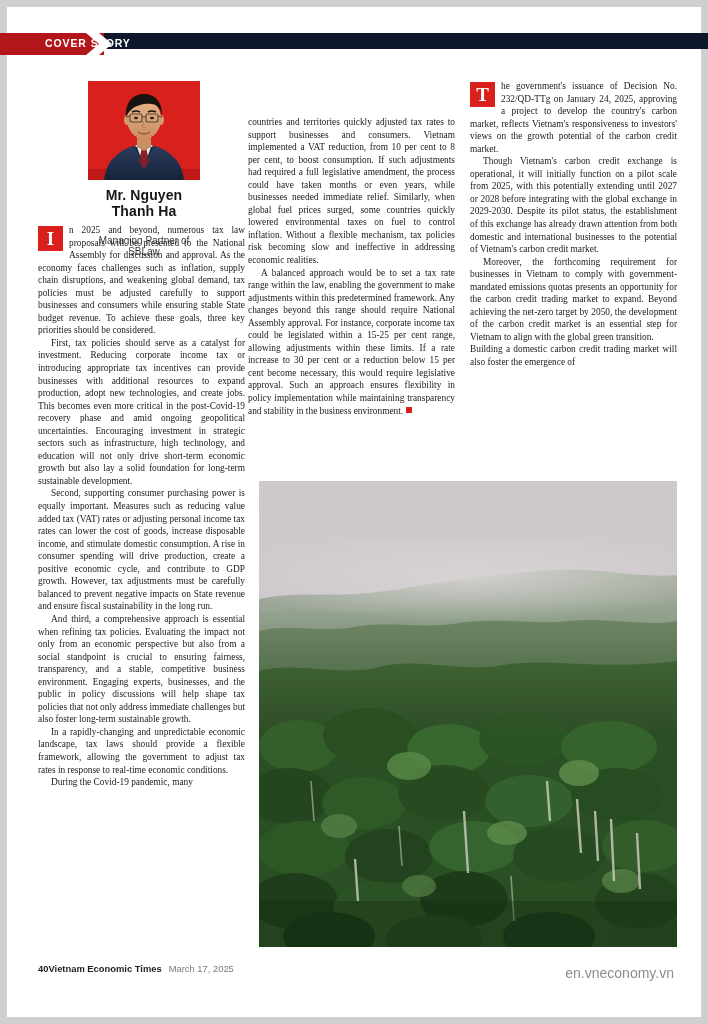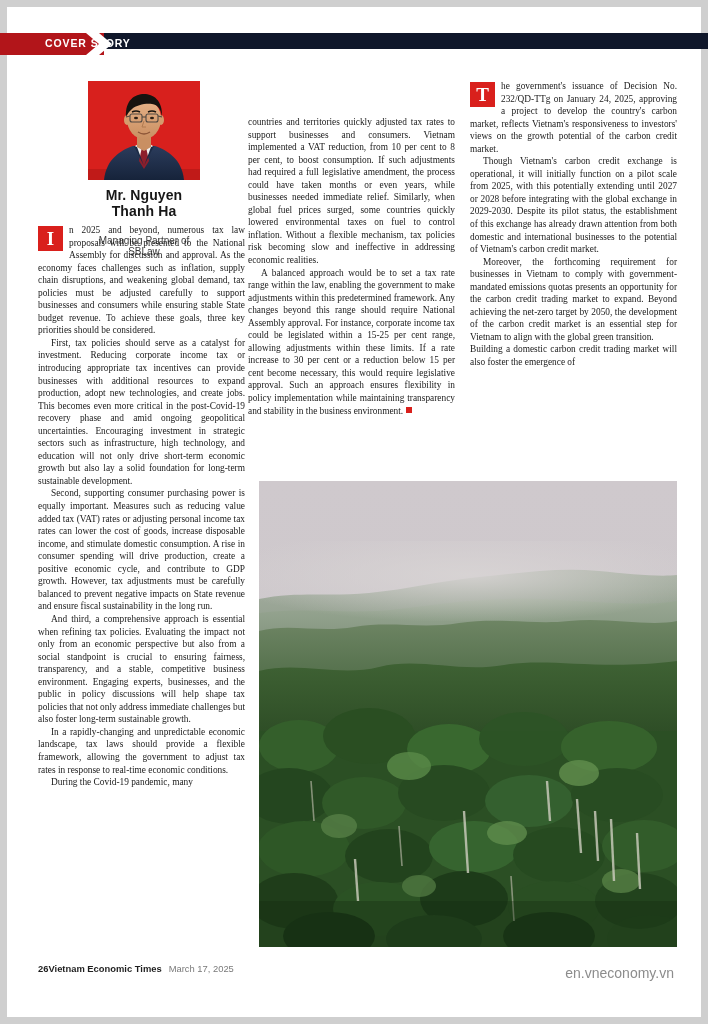--- a/index.html
+++ b/index.html
@@ -372,17 +372,17 @@
         <line x1="52" y1="300" x2="55" y2="340"></line>
         <line x1="140" y1="345" x2="143" y2="385"></line>
         <line x1="252" y1="395" x2="255" y2="440"></line>
       </g>
 
       <rect x="0" y="420" width="418" height="46" fill="#132a10" opacity="0.35"></rect>
     </svg>
   </div>
 
   <div class="footer">
-    <span class="pagenum">26</span><span class="pubname">Vietnam Economic Times</span><span class="pubdate">March 17, 2025</span>
+    <span class="pagenum">40</span><span class="pubname">Vietnam Economic Times</span><span class="pubdate">March 17, 2025</span>
   </div>
   <div class="footer-right">en.vneconomy.vn</div>
 
 </div>
 
 </body></html>

